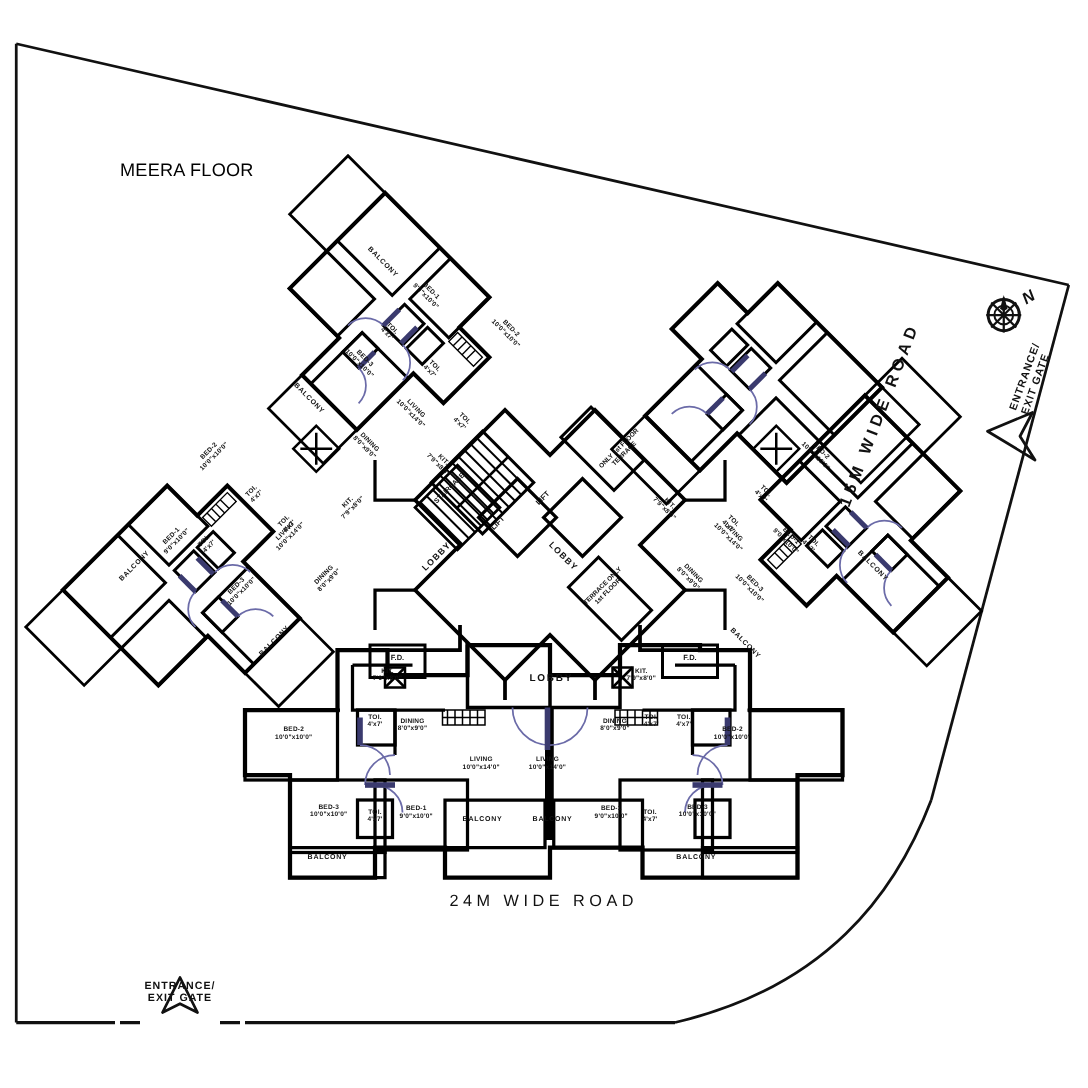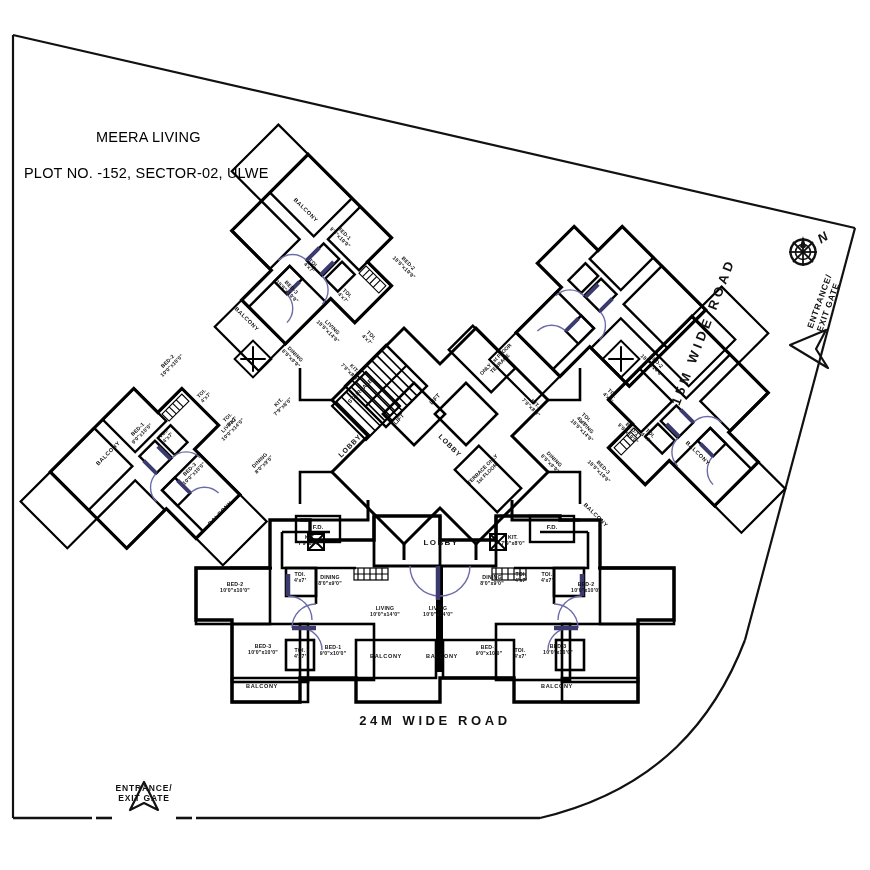--- a/index.html
+++ b/index.html
@@ -50,21 +50,21 @@
     letter-spacing: 4.2px;
     color: #111;
   }
   .road-bottom-label {
     position: absolute;
     left: 0;
     top: 713px;
     width: 870px;
     text-align: center;
     font-size: 13px;
-    font-weight: bold;
+    font-weight: normal;
     letter-spacing: 3.6px;
     color: #111;
   }
   .road-right-label {
     position: absolute;
     left: 668px;
     top: 402px;
     font-size: 13px;
     font-weight: bold;
     letter-spacing: 4px;
@@ -476,22 +476,21 @@
 
     <g stroke="#000" stroke-width="2.6" fill="none">
       <path d="M332,400 L300,400 L300,368"></path>
       <path d="M548,400 L580,400 L580,368"></path>
       <path d="M332,472 L300,472 L300,504"></path>
       <path d="M548,472 L580,472 L580,504"></path>
     </g>
   </svg>
 
   <div class="site-title">
-    <span class="l1">MEERA LIVING</span>
-    <span class="l2">PLOT NO. -152, SECTOR-02, ULWE</span>
+    <span class="l1">MEERA FLOOR</span>
   </div>
 
   <div class="road-bottom-label">24M WIDE ROAD</div>
   <div class="road-right-label">15M WIDE ROAD</div>
 
   <div class="gate-bottom">
     <div class="gate-text">ENTRANCE/
 EXIT GATE</div>
   </div>
   <div class="gate-right">ENTRANCE/

